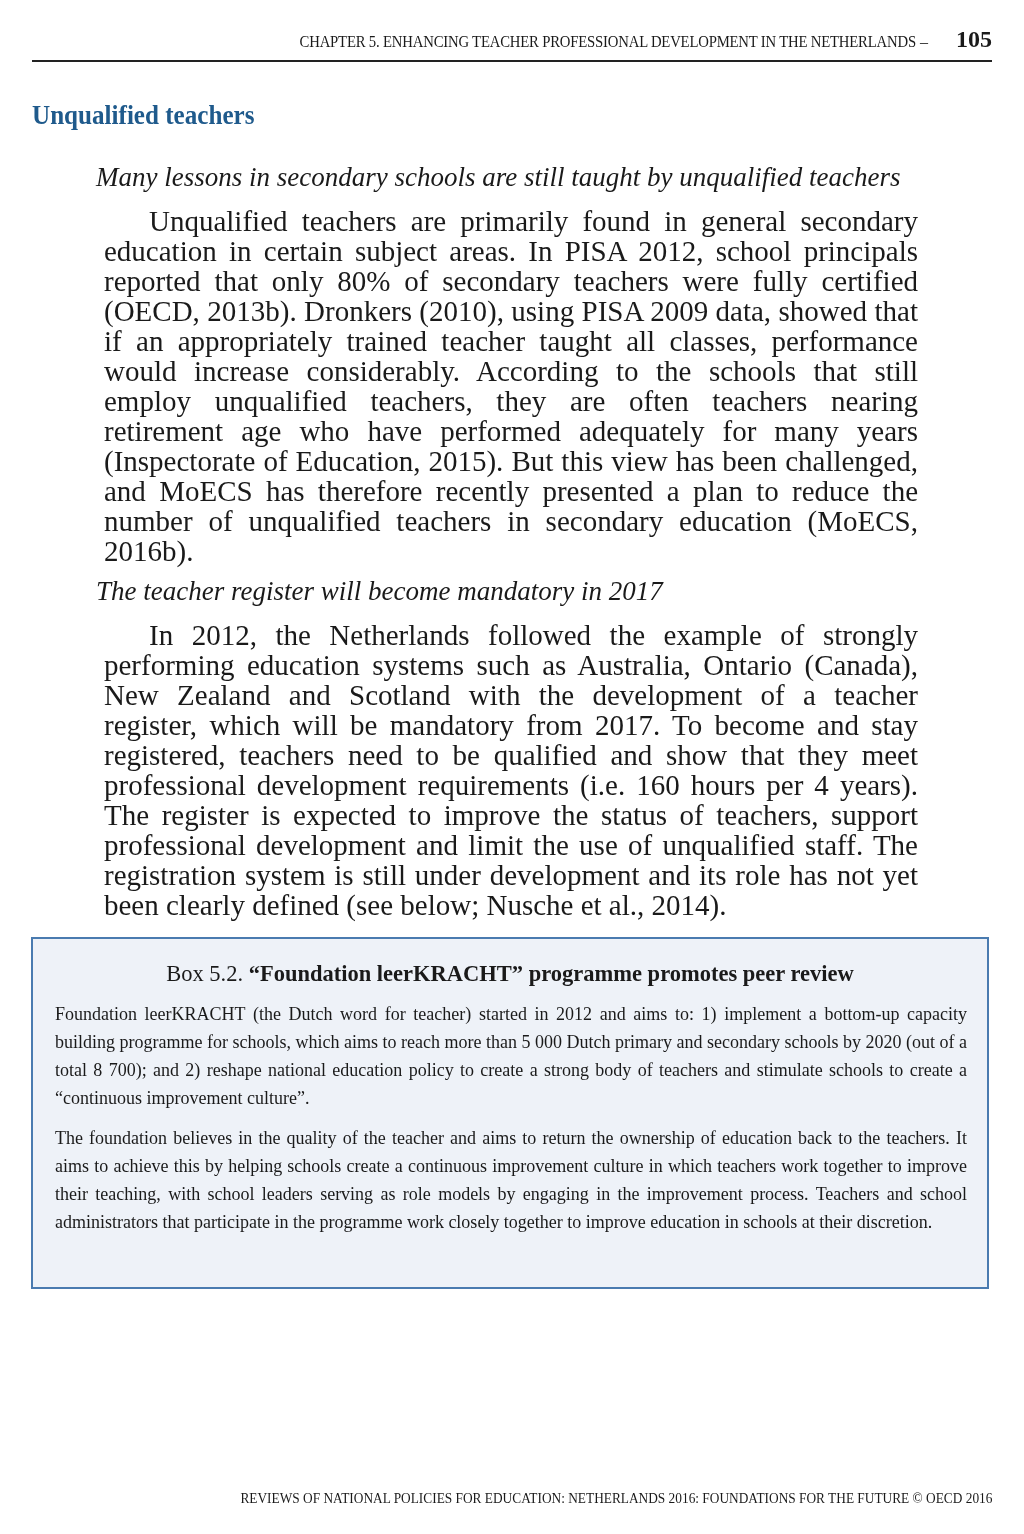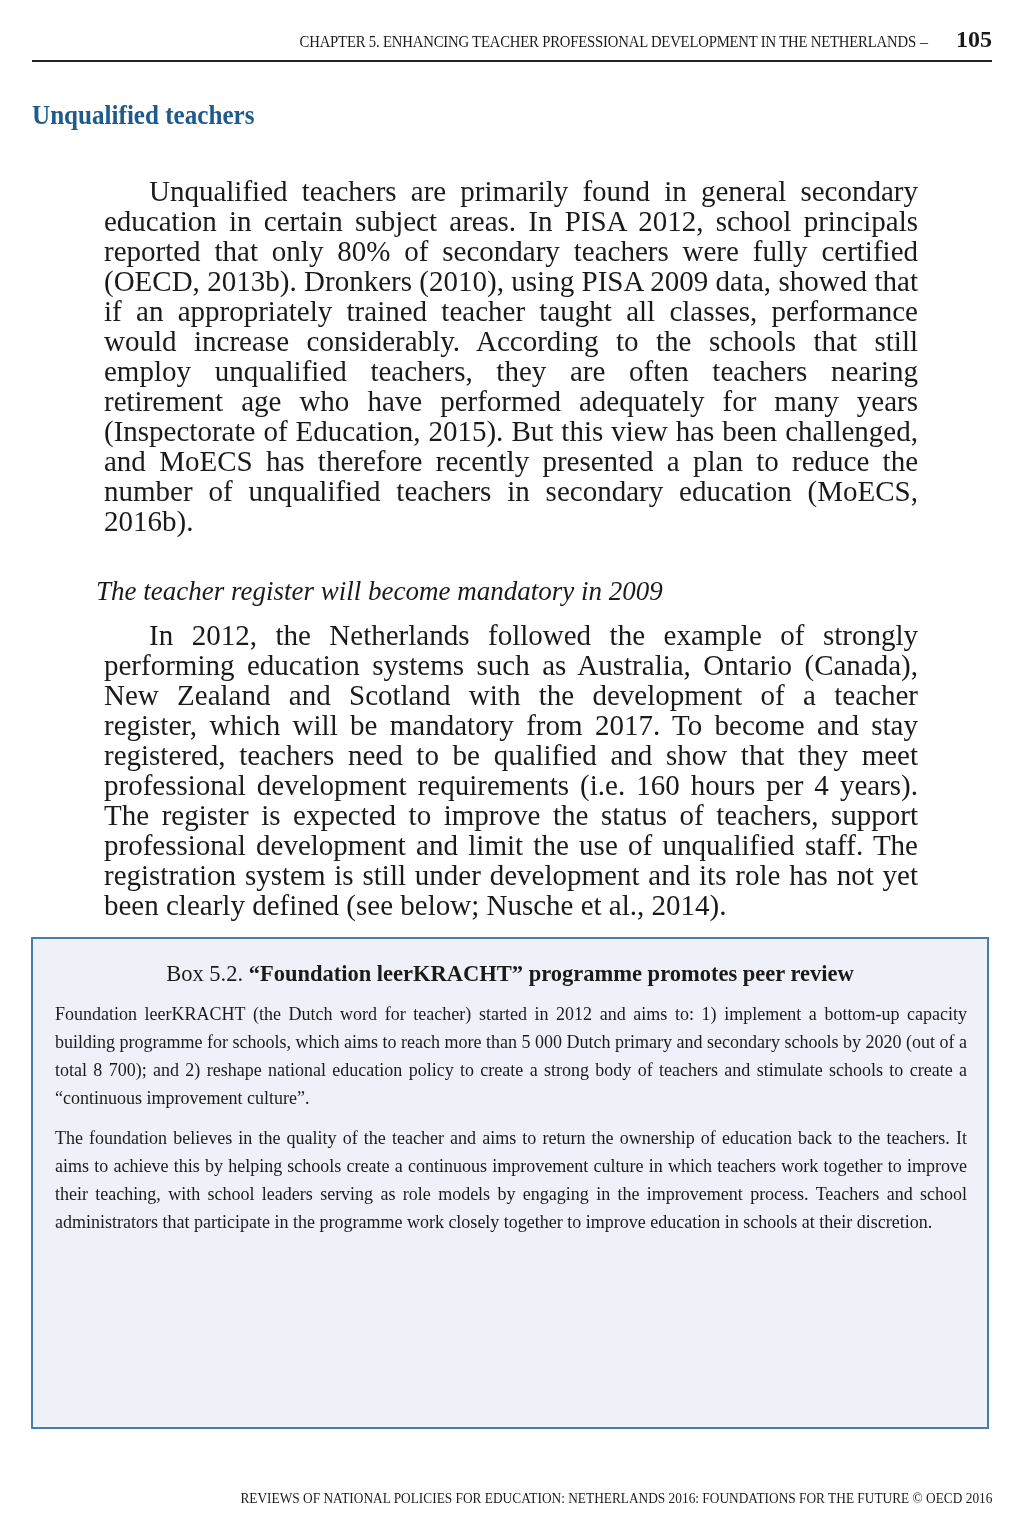--- a/index.html
+++ b/index.html
@@ -11,43 +11,44 @@
                            transform-origin: right bottom; display: inline-block; }
   .running-head .rh-dash { font-size: 16px; }
   .running-head .rh-page { font-size: 24px; font-weight: bold; margin-left: 24px; }
   .section-title { position: absolute; left: 32px; top: 100px; font-size: 27px; font-weight: bold;
                    color: #1f5a8c; transform: scaleX(0.93); transform-origin: left top; }
   .body-col { position: absolute; left: 96px; width: 830px; }
   .subhead { font-style: italic; font-size: 27px; line-height: 30px; text-align: justify;
              text-align-last: left; margin: 0; }
   .para { font-size: 29px; line-height: 30px; text-align: justify; margin: 8px;
           text-indent: 45px; }
-  .box { position: absolute; left: 31px; top: 937px; width: 958px; height: 492px;
+  .box { position: absolute; left: 31px; top: 937px; width: 958px; height: 352px;
          background: #eef2f8; border: 2px solid #4a7bb0; box-sizing: border-box; }
   .box-title { text-align: center; font-size: 22.5px; line-height: 29px; margin-top: 20px; }
   .box-title b { font-weight: bold; }
   .box-para { font-size: 18px; line-height: 28px; text-align: justify; margin: 4px 20px 0 22px; }
   .footer { position: absolute; right: 32px; top: 1490px; font-size: 14.5px;
             transform: scaleX(0.92); transform-origin: right top; white-space: nowrap; }
 </style>
 </head>
 <body>
 
 <div class="running-head">
   <span class="rh-text">CHAPTER 5. ENHANCING TEACHER PROFESSIONAL DEVELOPMENT IN THE NETHERLANDS</span><span class="rh-dash"> – </span><span class="rh-page">105</span>
 </div>
 
 <div class="section-title">Unqualified teachers</div>
 
 <div class="body-col" style="top:162px;">
+  <p class="subhead">Many lessons in secondary schools are still taught by unqualified teachers</p>
   <p class="para" style="margin-top:14px;">Unqualified teachers are primarily found in general secondary education in certain subject areas. In PISA 2012, school principals reported that only 80% of secondary teachers were fully certified (OECD, 2013b). Dronkers (2010), using PISA 2009 data, showed that if an appropriately trained teacher taught all classes, performance would increase considerably. According to the schools that still employ unqualified teachers, they are often teachers nearing retirement age who have performed adequately for many years (Inspectorate of Education, 2015). But this view has been challenged, and MoECS has therefore recently presented a plan to reduce the number of unqualified teachers in secondary education (MoECS, 2016b).</p>
 </div>
 
 <div class="body-col" style="top:576px;">
-  <p class="subhead">The teacher register will become mandatory in 2009</p>
+  <p class="subhead">The teacher register will become mandatory in 2017</p>
   <p class="para" style="margin-top:14px;">In 2012, the Netherlands followed the example of strongly performing education systems such as Australia, Ontario (Canada), New Zealand and Scotland with the development of a teacher register, which will be mandatory from 2017. To become and stay registered, teachers need to be qualified and show that they meet professional development requirements (i.e. 160 hours per 4 years). The register is expected to improve the status of teachers, support professional development and limit the use of unqualified staff. The registration system is still under development and its role has not yet been clearly defined (see below; Nusche et al., 2014).</p>
 </div>
 
 <div class="box">
   <div class="box-title">
     <span>Box 5.2. </span><b>“Foundation leerKRACHT” programme promotes peer review</b><br>
   </div>
   <p class="box-para" style="margin-top:12px;">Foundation leerKRACHT (the Dutch word for teacher) started in 2012 and aims to: 1) implement a bottom-up capacity building programme for schools, which aims to reach more than 5 000 Dutch primary and secondary schools by 2020 (out of a total 8 700); and 2) reshape national education policy to create a strong body of teachers and stimulate schools to create a “continuous improvement culture”.</p>
   <p class="box-para" style="margin-top:12px;">The foundation believes in the quality of the teacher and aims to return the ownership of education back to the teachers. It aims to achieve this by helping schools create a continuous improvement culture in which teachers work together to improve their teaching, with school leaders serving as role models by engaging in the improvement process. Teachers and school administrators that participate in the programme work closely together to improve education in schools at their discretion.</p>
 </div>

